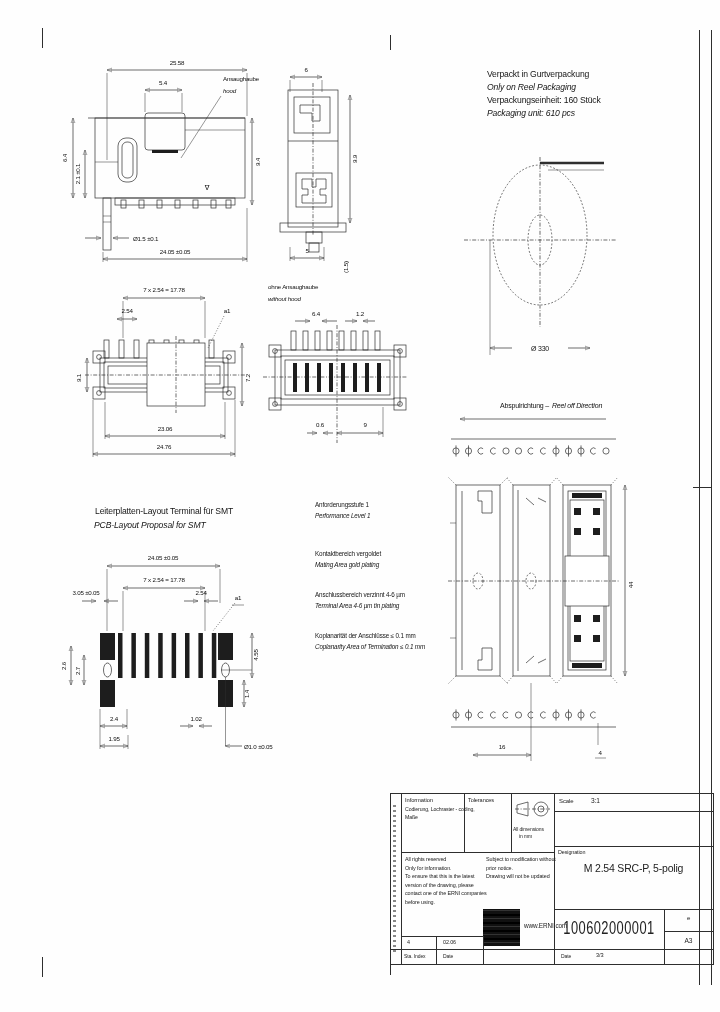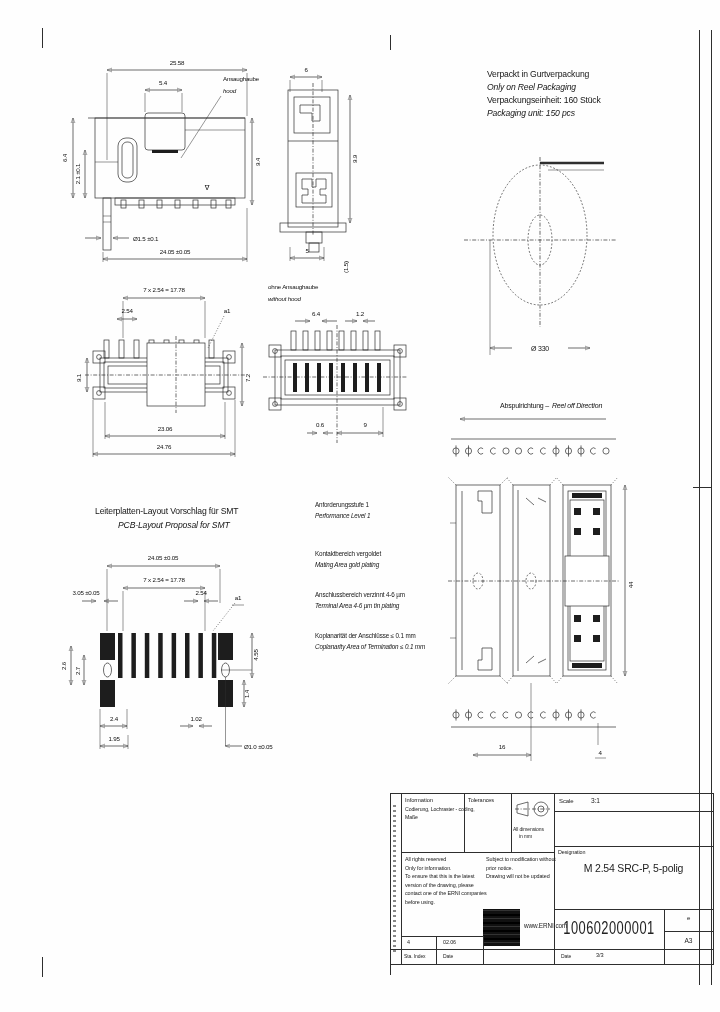--- a/index.html
+++ b/index.html
@@ -146,21 +146,21 @@
     <line class="thin" x1="28" y1="192" x2="28" y2="206"></line>
       <line class="thin" x1="62" y1="192" x2="62" y2="206"></line>
     <text x="45" y="198">5</text>
     <text transform="rotate(-90 86 212)" x="86" y="212">(1.5)</text>
   </svg>
 
   
   <div class="txt t85" style="left:487px;top:68px">Verpackt in Gurtverpackung</div>
   <div class="txt t85 i" style="left:487px;top:81px">Only on Reel Packaging</div>
   <div class="txt t85" style="left:487px;top:94px">Verpackungseinheit:  160 Stück</div>
-  <div class="txt t85 i" style="left:487px;top:107px">Packaging unit:  150 pcs</div>
+  <div class="txt t85 i" style="left:487px;top:107px">Packaging unit:  610 pcs</div>
 
   <svg class="abs" style="left:452px;top:135px" width="210" height="245" viewBox="0 0 210 245">
     <line class="thick" x1="88" y1="28" x2="152" y2="28"></line>
     <line class="thin" x1="96" y1="35" x2="152" y2="35"></line>
     <ellipse class="ds" cx="88" cy="100" rx="47" ry="70"></ellipse>
     <ellipse class="ds" cx="88" cy="105" rx="12" ry="25"></ellipse>
     <line class="dd" x1="12" y1="105" x2="165" y2="105"></line>
     <line class="dd" x1="88" y1="22" x2="88" y2="192"></line>
     <line class="thin" x1="38" y1="105" x2="38" y2="220"></line>
     <line x1="38" y1="213" x2="60" y2="213" marker-start="url(#ah)"></line>
@@ -347,22 +347,22 @@
     <line x1="3" y1="334" x2="168" y2="334"></line>
     <line class="thin" x1="83" y1="290" x2="83" y2="368"></line>
     <line x1="25" y1="362" x2="83" y2="362" marker-start="url(#ah)" marker-end="url(#ah)"></line>
     <text x="54" y="356">16</text>
     <line class="thin" x1="150" y1="330" x2="150" y2="352"></line>
     <text x="152" y="362">4</text>
     <line class="thin" x1="147" y1="365" x2="158" y2="365"></line>
   </svg>
 
   
-  <div class="txt t85" style="left:95px;top:505px">Leiterplatten-Layout Vorschlag für SMT</div>
-  <div class="txt t85 i" style="left:118px;top:519px">PCB-Layout Proposal for SMT</div>
+  <div class="txt t85" style="left:95px;top:505px">Leiterplatten-Layout Terminal für SMT</div>
+  <div class="txt t85 i" style="left:94px;top:519px">PCB-Layout Proposal for SMT</div>
 
   <svg class="abs" style="left:52px;top:543px" width="230" height="220" viewBox="0 0 230 220">
     <line class="thin" x1="55" y1="26" x2="55" y2="88"></line>
       <line class="thin" x1="168" y1="26" x2="168" y2="60"></line>
     <line x1="55" y1="23" x2="168" y2="23" marker-start="url(#ah)" marker-end="url(#ah)"></line>
     <text x="111" y="17">24.05 ±0.05</text>
     <line class="thin" x1="71" y1="48" x2="71" y2="88"></line>
       <line class="thin" x1="153" y1="48" x2="153" y2="88"></line>
     <line x1="71" y1="45" x2="153" y2="45" marker-start="url(#ah)" marker-end="url(#ah)"></line>
     <text x="112" y="39">7 x 2.54 = 17.78</text>

